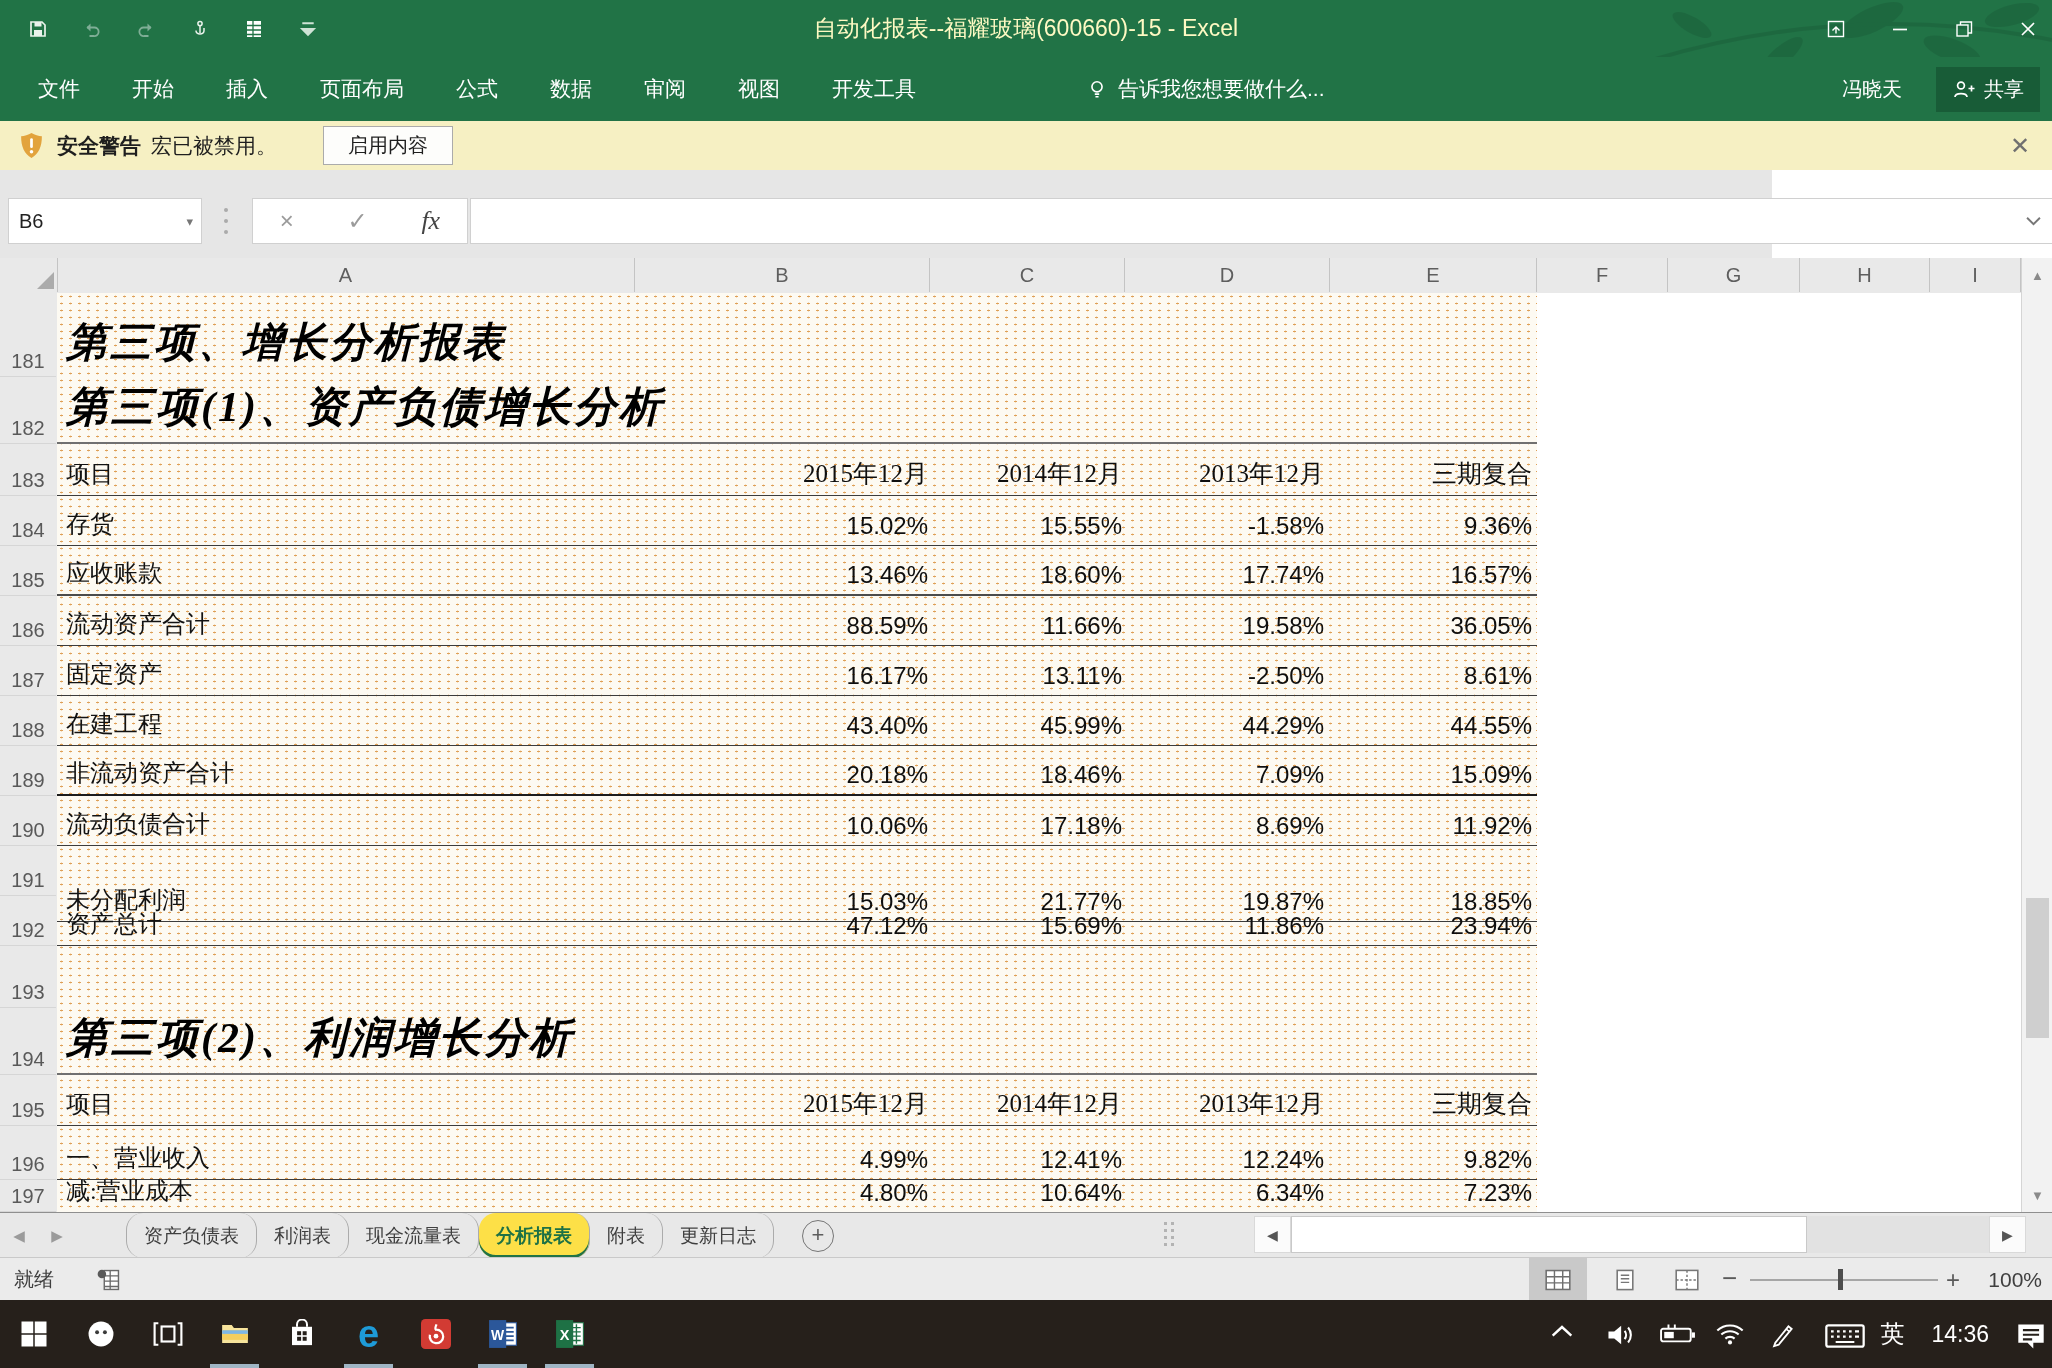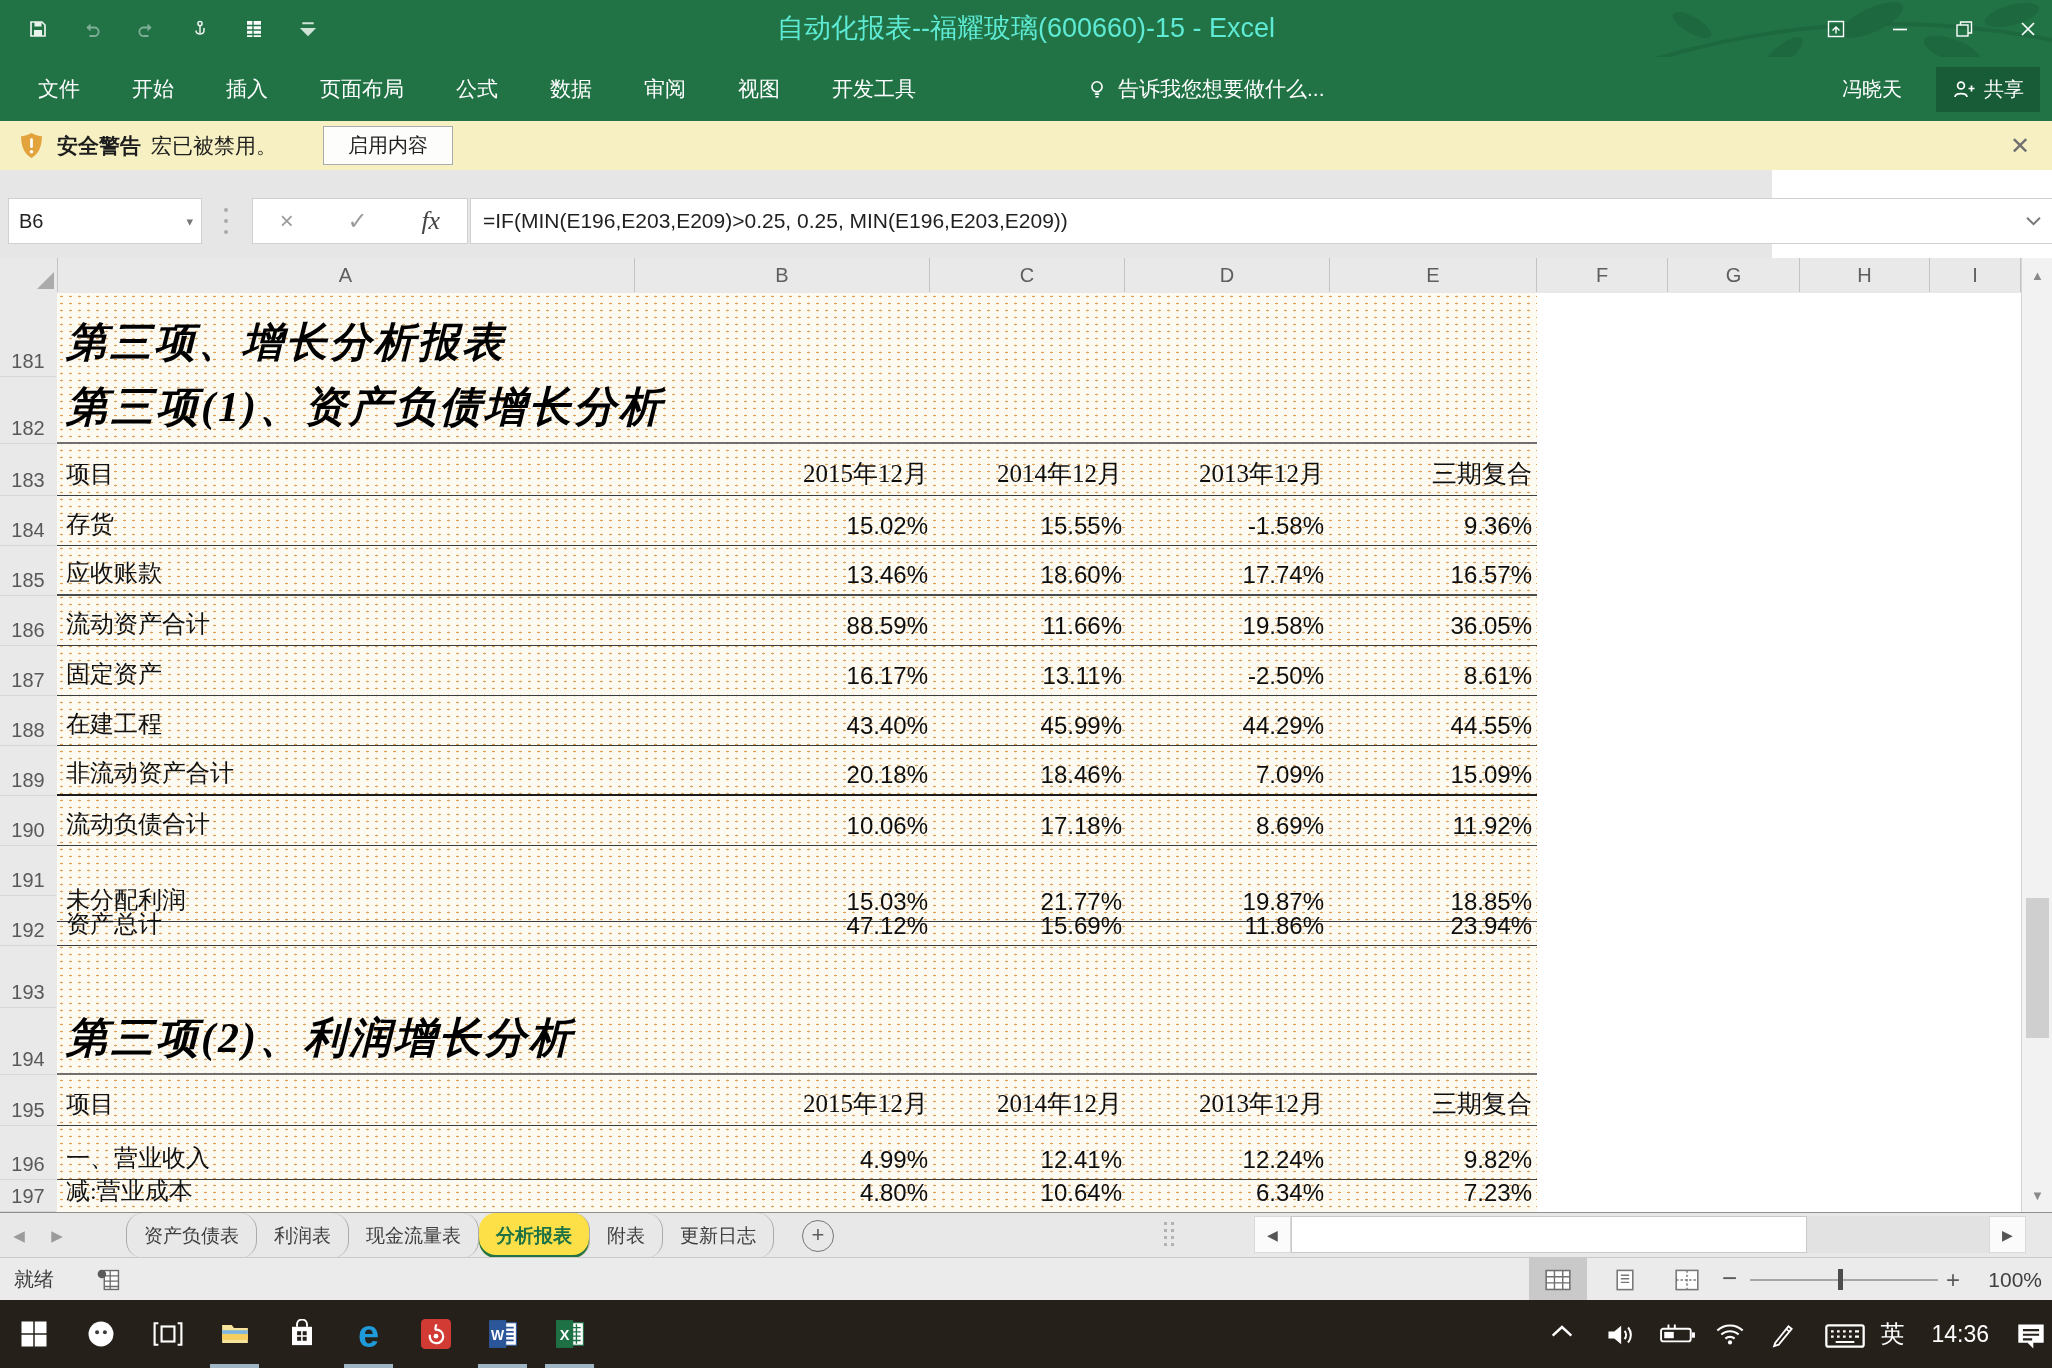--- a/index.html
+++ b/index.html
@@ -8,21 +8,21 @@
   .abs{position:absolute;}
   svg{display:block;}
 
   
   #titlebar{left:0;top:0;width:2052px;height:57px;background:#217346;color:#fff;}
   #qat{left:28px;top:0;height:57px;display:flex;align-items:center;gap:34px;color:#EAF3EC;}
   .qat-ico{width:20px;height:20px;}
   .qat-ico.dim{color:#7FAE96;}
   .qat-caret{color:#CFE3D6;font-size:13px;}
   #title-text{left:0;top:0;width:2052px;height:57px;line-height:57px;text-align:center;
-    font-size:27px;color:#5eead4;pointer-events:none;}
+    font-size:23px;color:#fef9c3;pointer-events:none;}
   #winctrl{right:14px;top:0;height:57px;display:flex;align-items:center;gap:44px;color:#fff;}
   .win-ico{width:20px;height:20px;cursor:pointer;}
   #leaves{right:0;top:0;opacity:.5;pointer-events:none;}
 
   
   #ribbonrow{left:0;top:57px;width:2052px;height:64px;background:#217346;color:#fff;}
   #ribbontabs{left:38px;top:0;height:64px;display:flex;align-items:center;gap:52px;}
   .rtab{font-size:21px;line-height:64px;cursor:pointer;white-space:nowrap;}
   #tellme{left:1086px;top:0;height:64px;display:flex;align-items:center;gap:10px;font-size:21px;cursor:pointer;}
   #tellme .bulb{width:22px;height:22px;color:#fff;}
@@ -266,21 +266,20 @@
         <i></i>
         <i></i>
         <i></i>
       </div>
     <div id="fxbox" class="abs">
       <span class="fxb">×</span>
       <span class="fxb">✓</span>
       <span id="fx-glyph">fx</span>
     </div>
     <div id="formulabox" class="abs">
-      <span id="formula-text">=IF(MIN(E196,E203,E209)&gt;0.25, 0.25, MIN(E196,E203,E209))</span>
       <span id="fexpand">
         <svg viewBox="0 0 14 8" width="15" height="10">
             <path d="M1 1 L7 7 L13 1" fill="none" stroke="#777" stroke-width="1.8"></path>
           </svg>
       </span>
     </div>
   </div>
 
   <div id="colheads" class="abs">
     <div id="corner" class="abs"></div>

